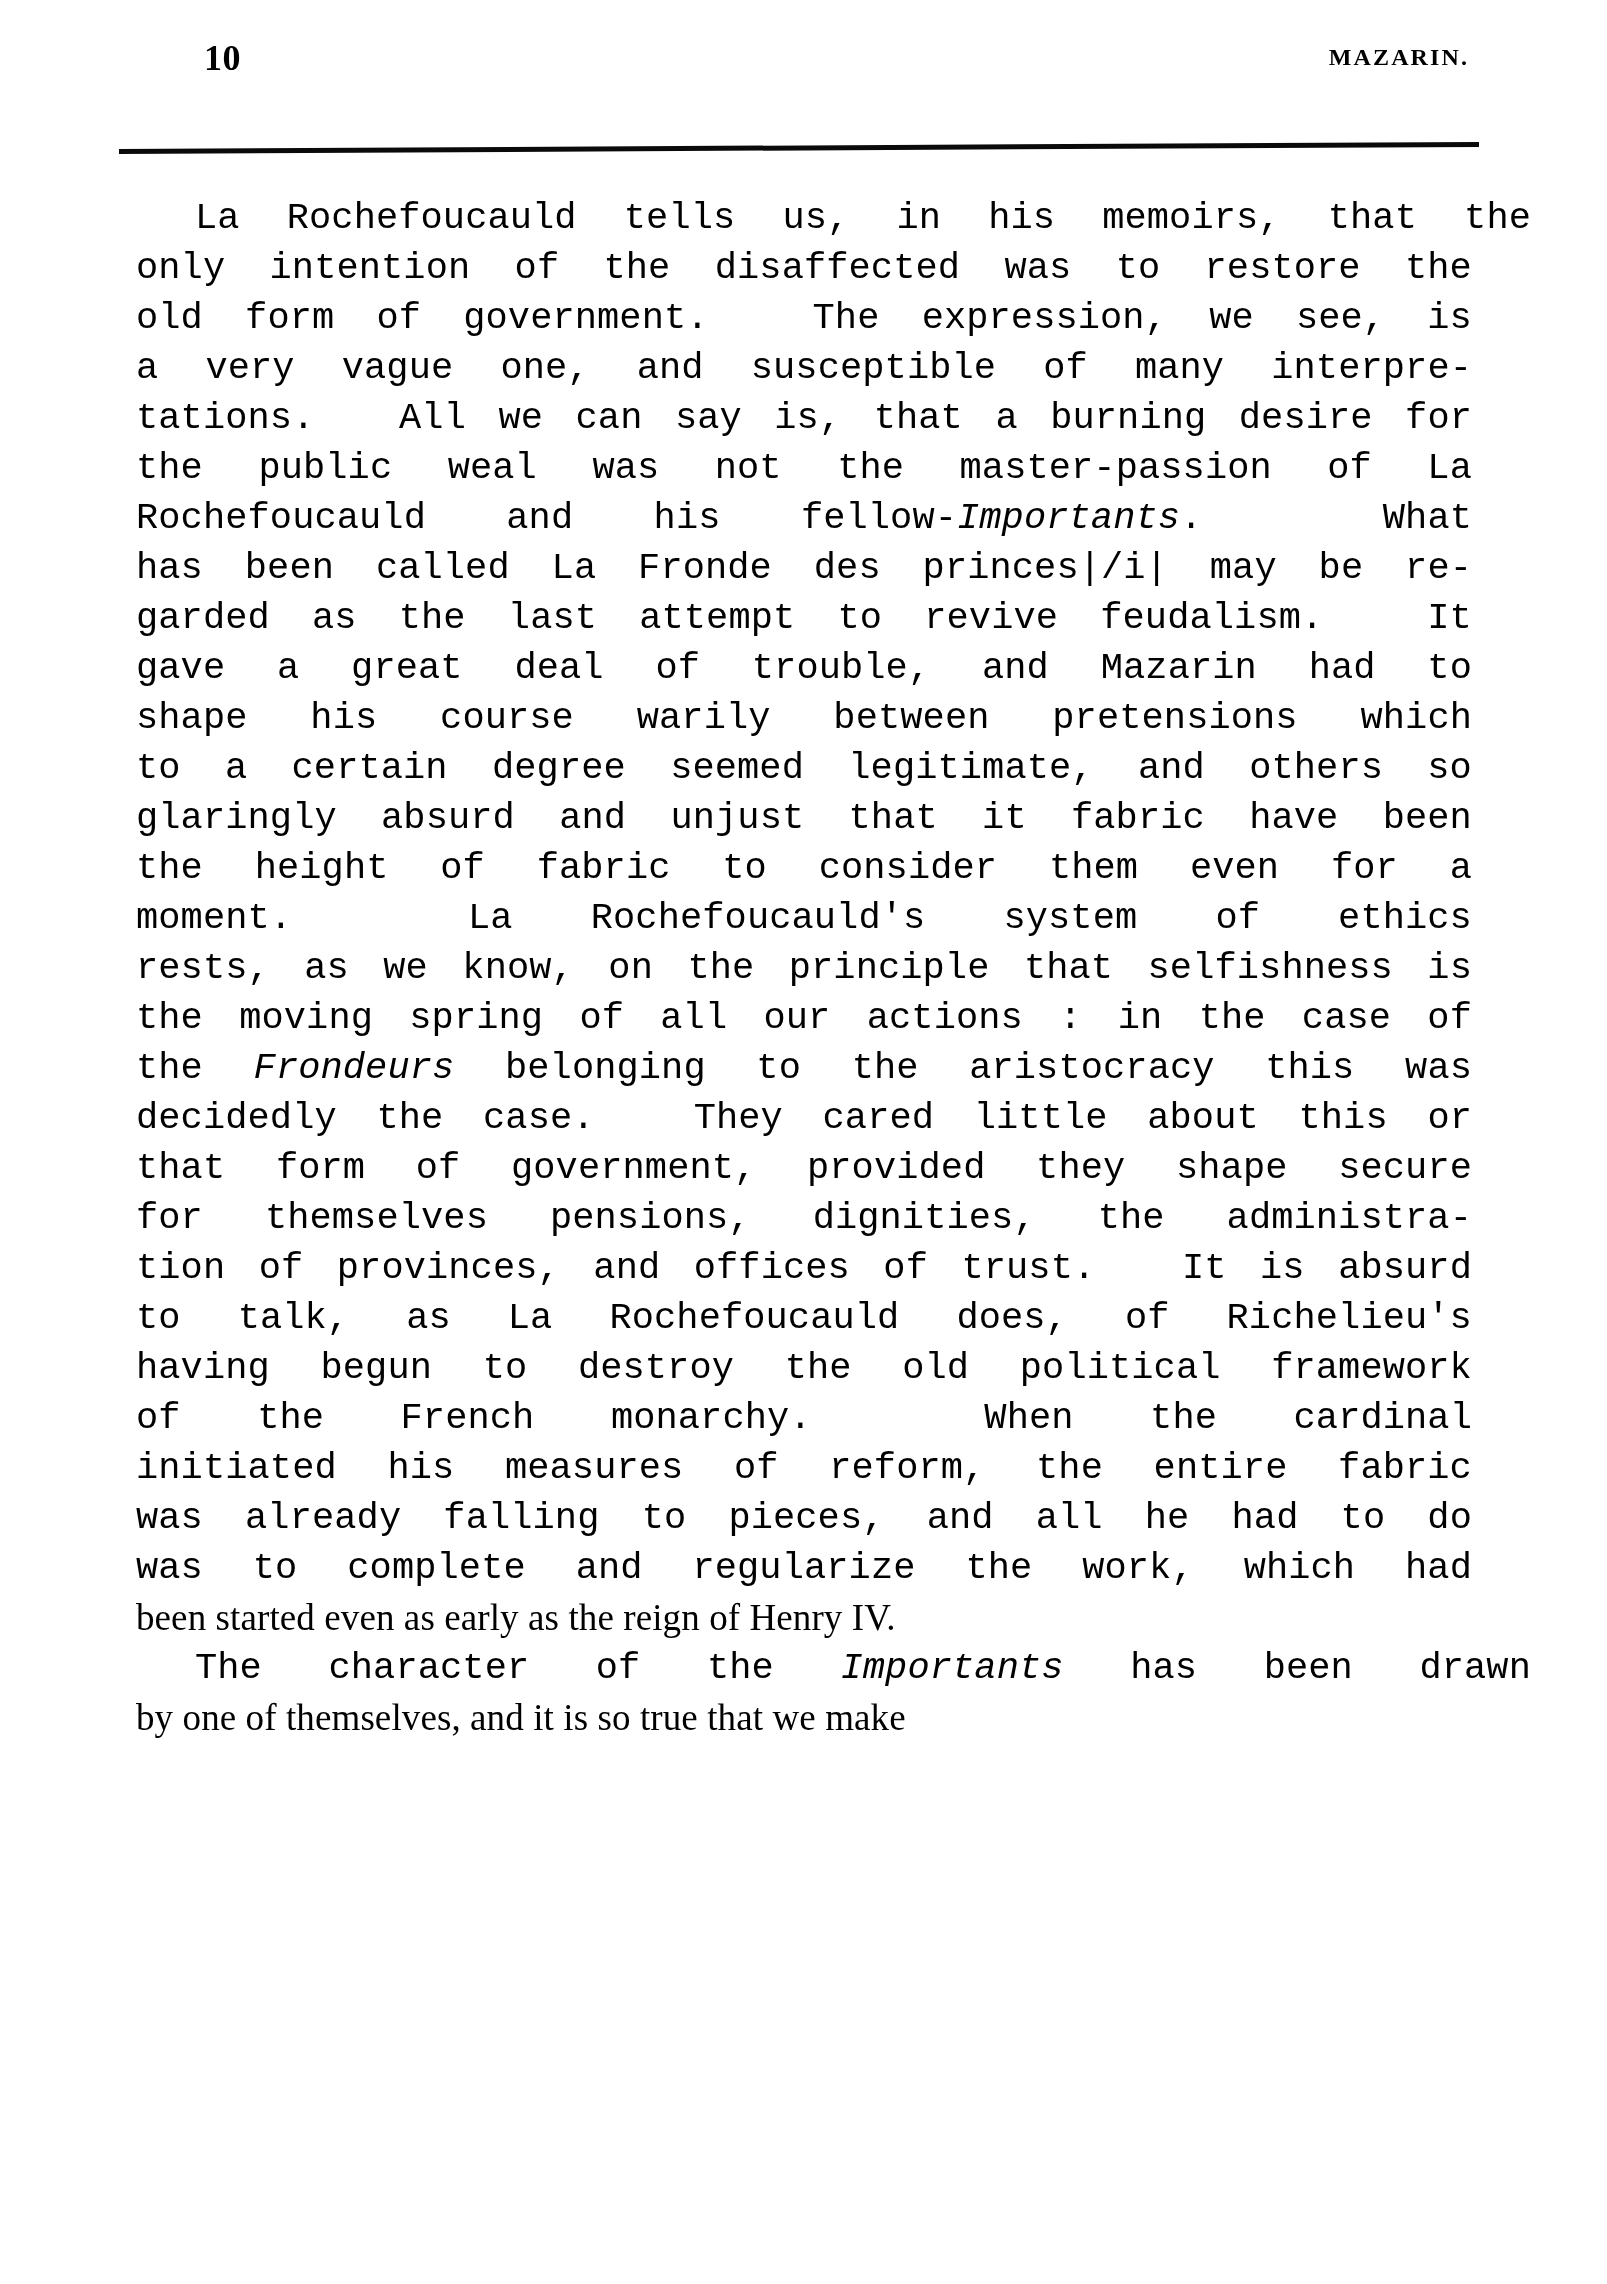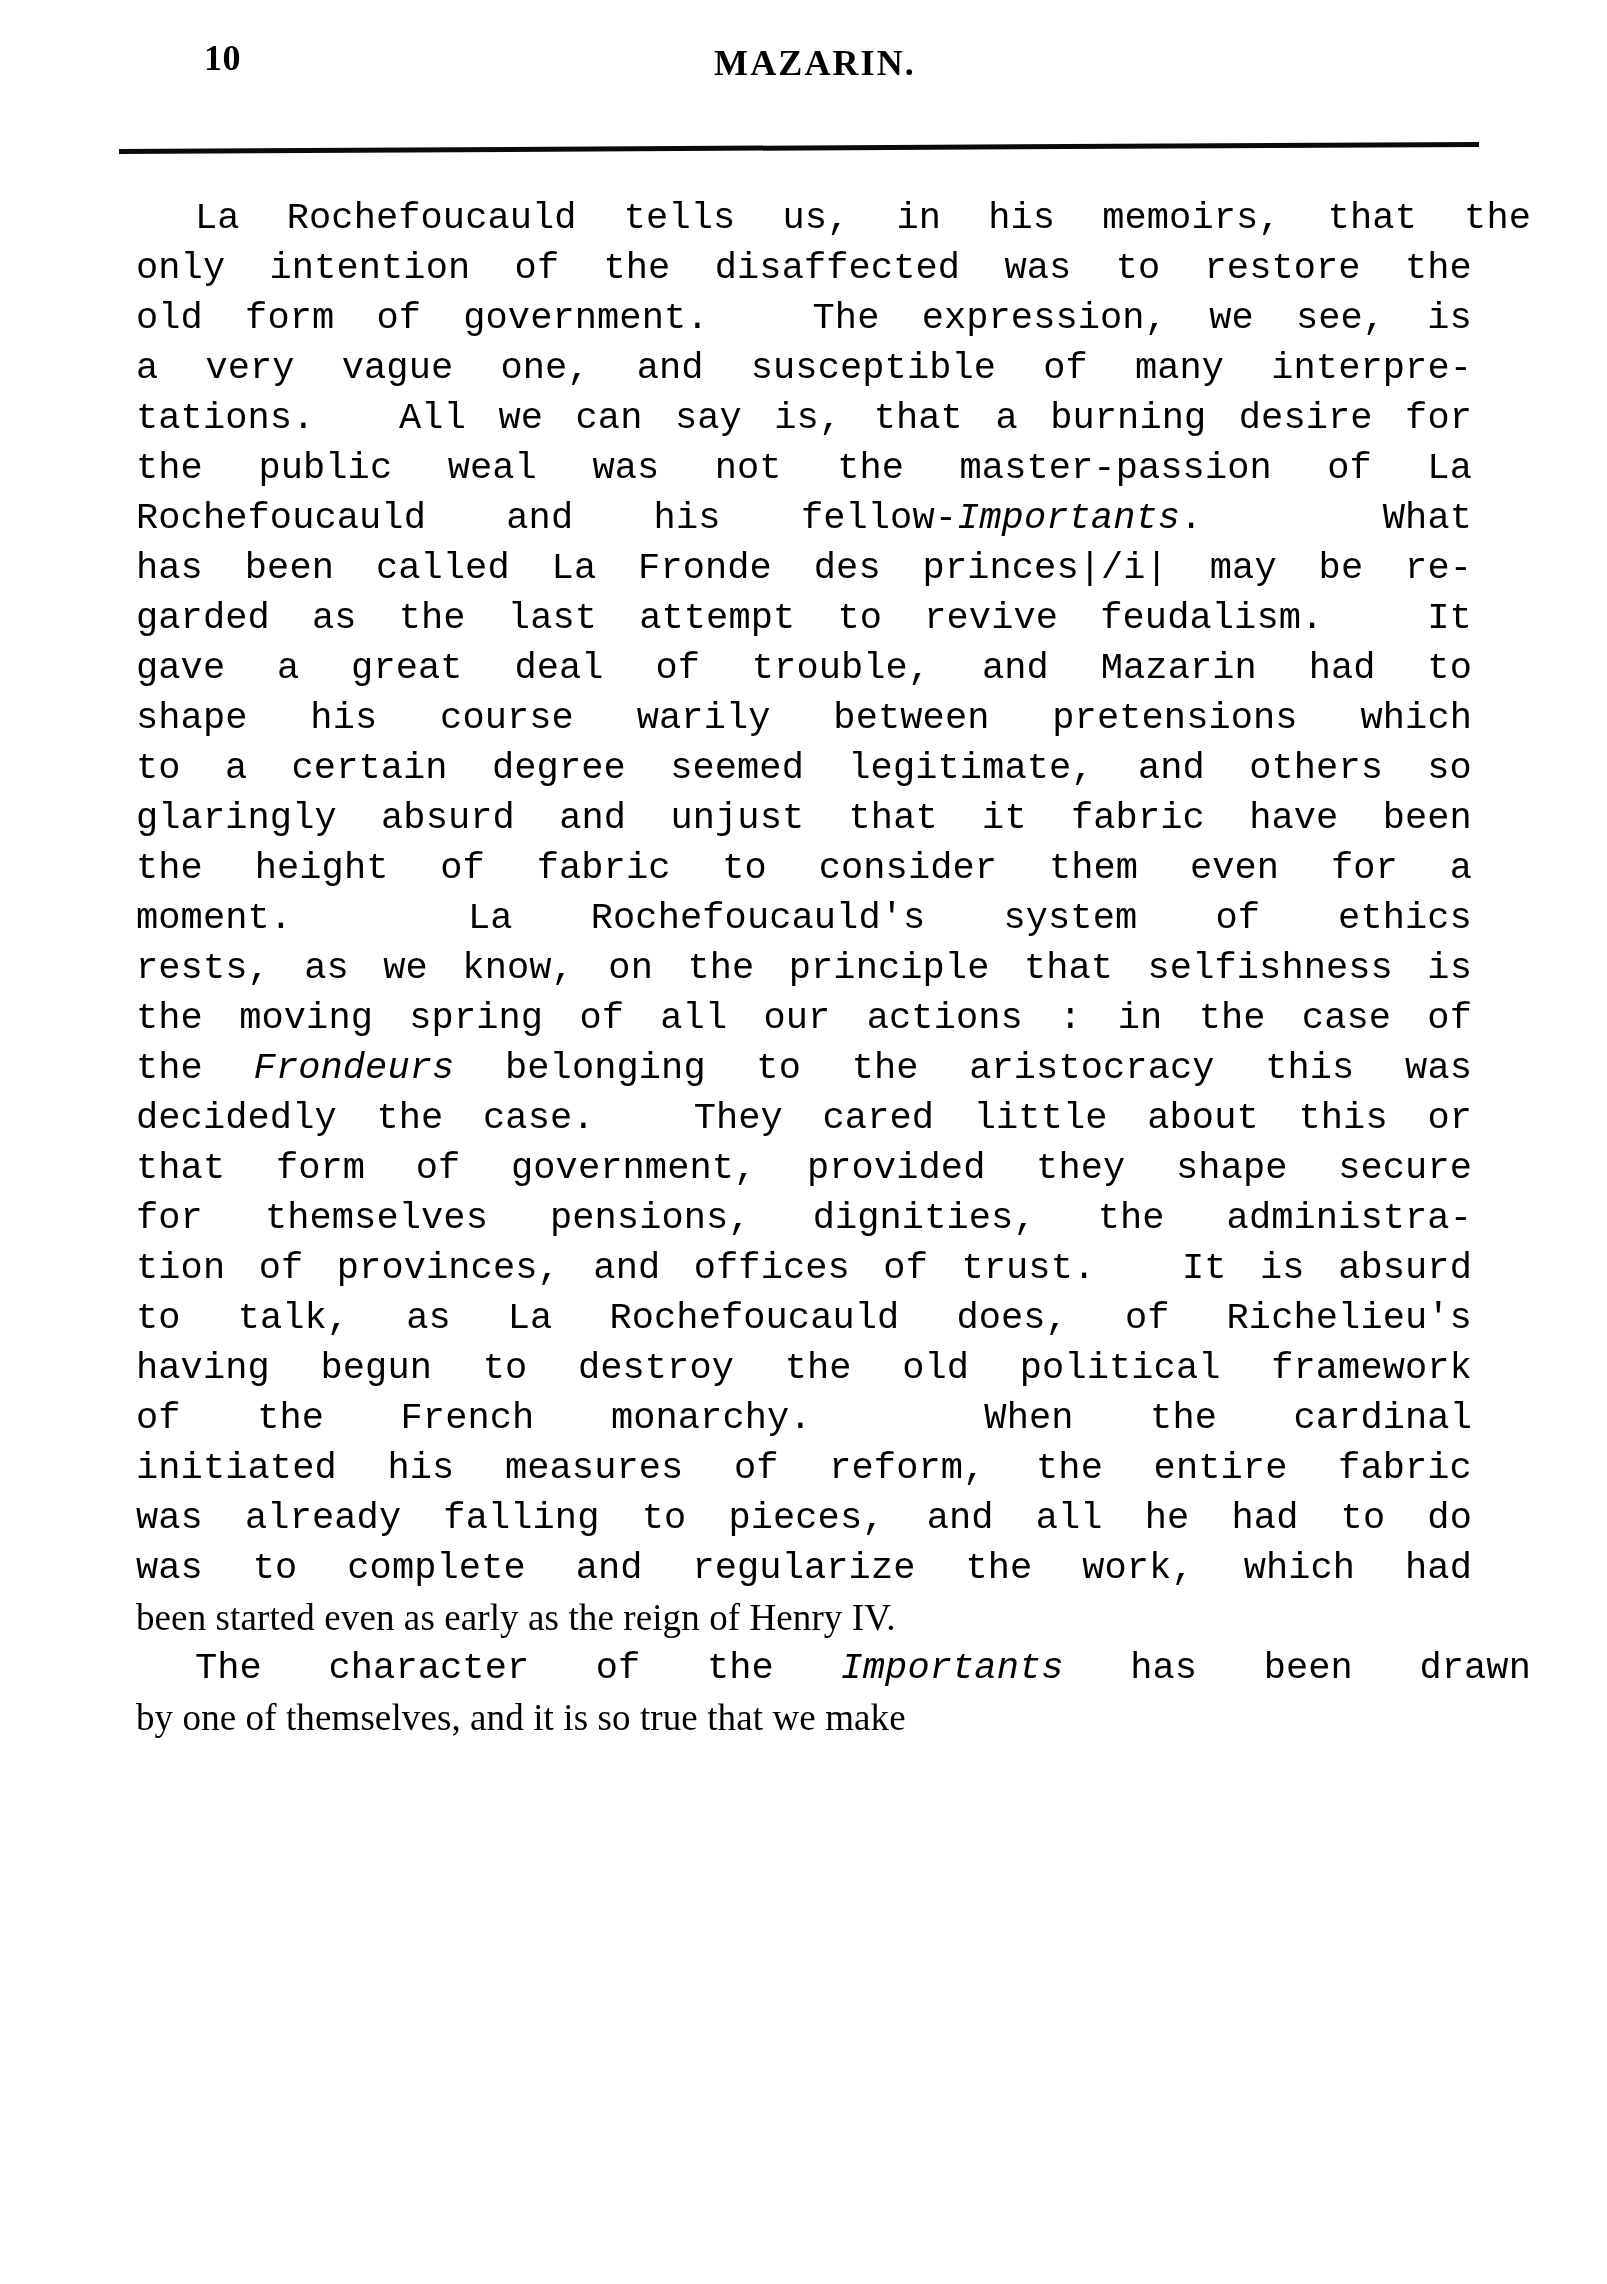--- a/index.html
+++ b/index.html
@@ -36,22 +36,22 @@
     font-weight: 700;
     letter-spacing: 0.4px;
     line-height: 1;
     margin-left: 43px;
   }
   .running-title {
     position: absolute;
     left: 0;
     top: 9px;
     width: 1308px;
-    text-align: center;
-    font-size: 36px;
+    text-align: right;
+    font-size: 24px;
     font-weight: 700;
     letter-spacing: 2.1px;
     line-height: 1;
   }
 
   
   .rule {
     position: absolute;
     left: 119px;
     top: 149px;

